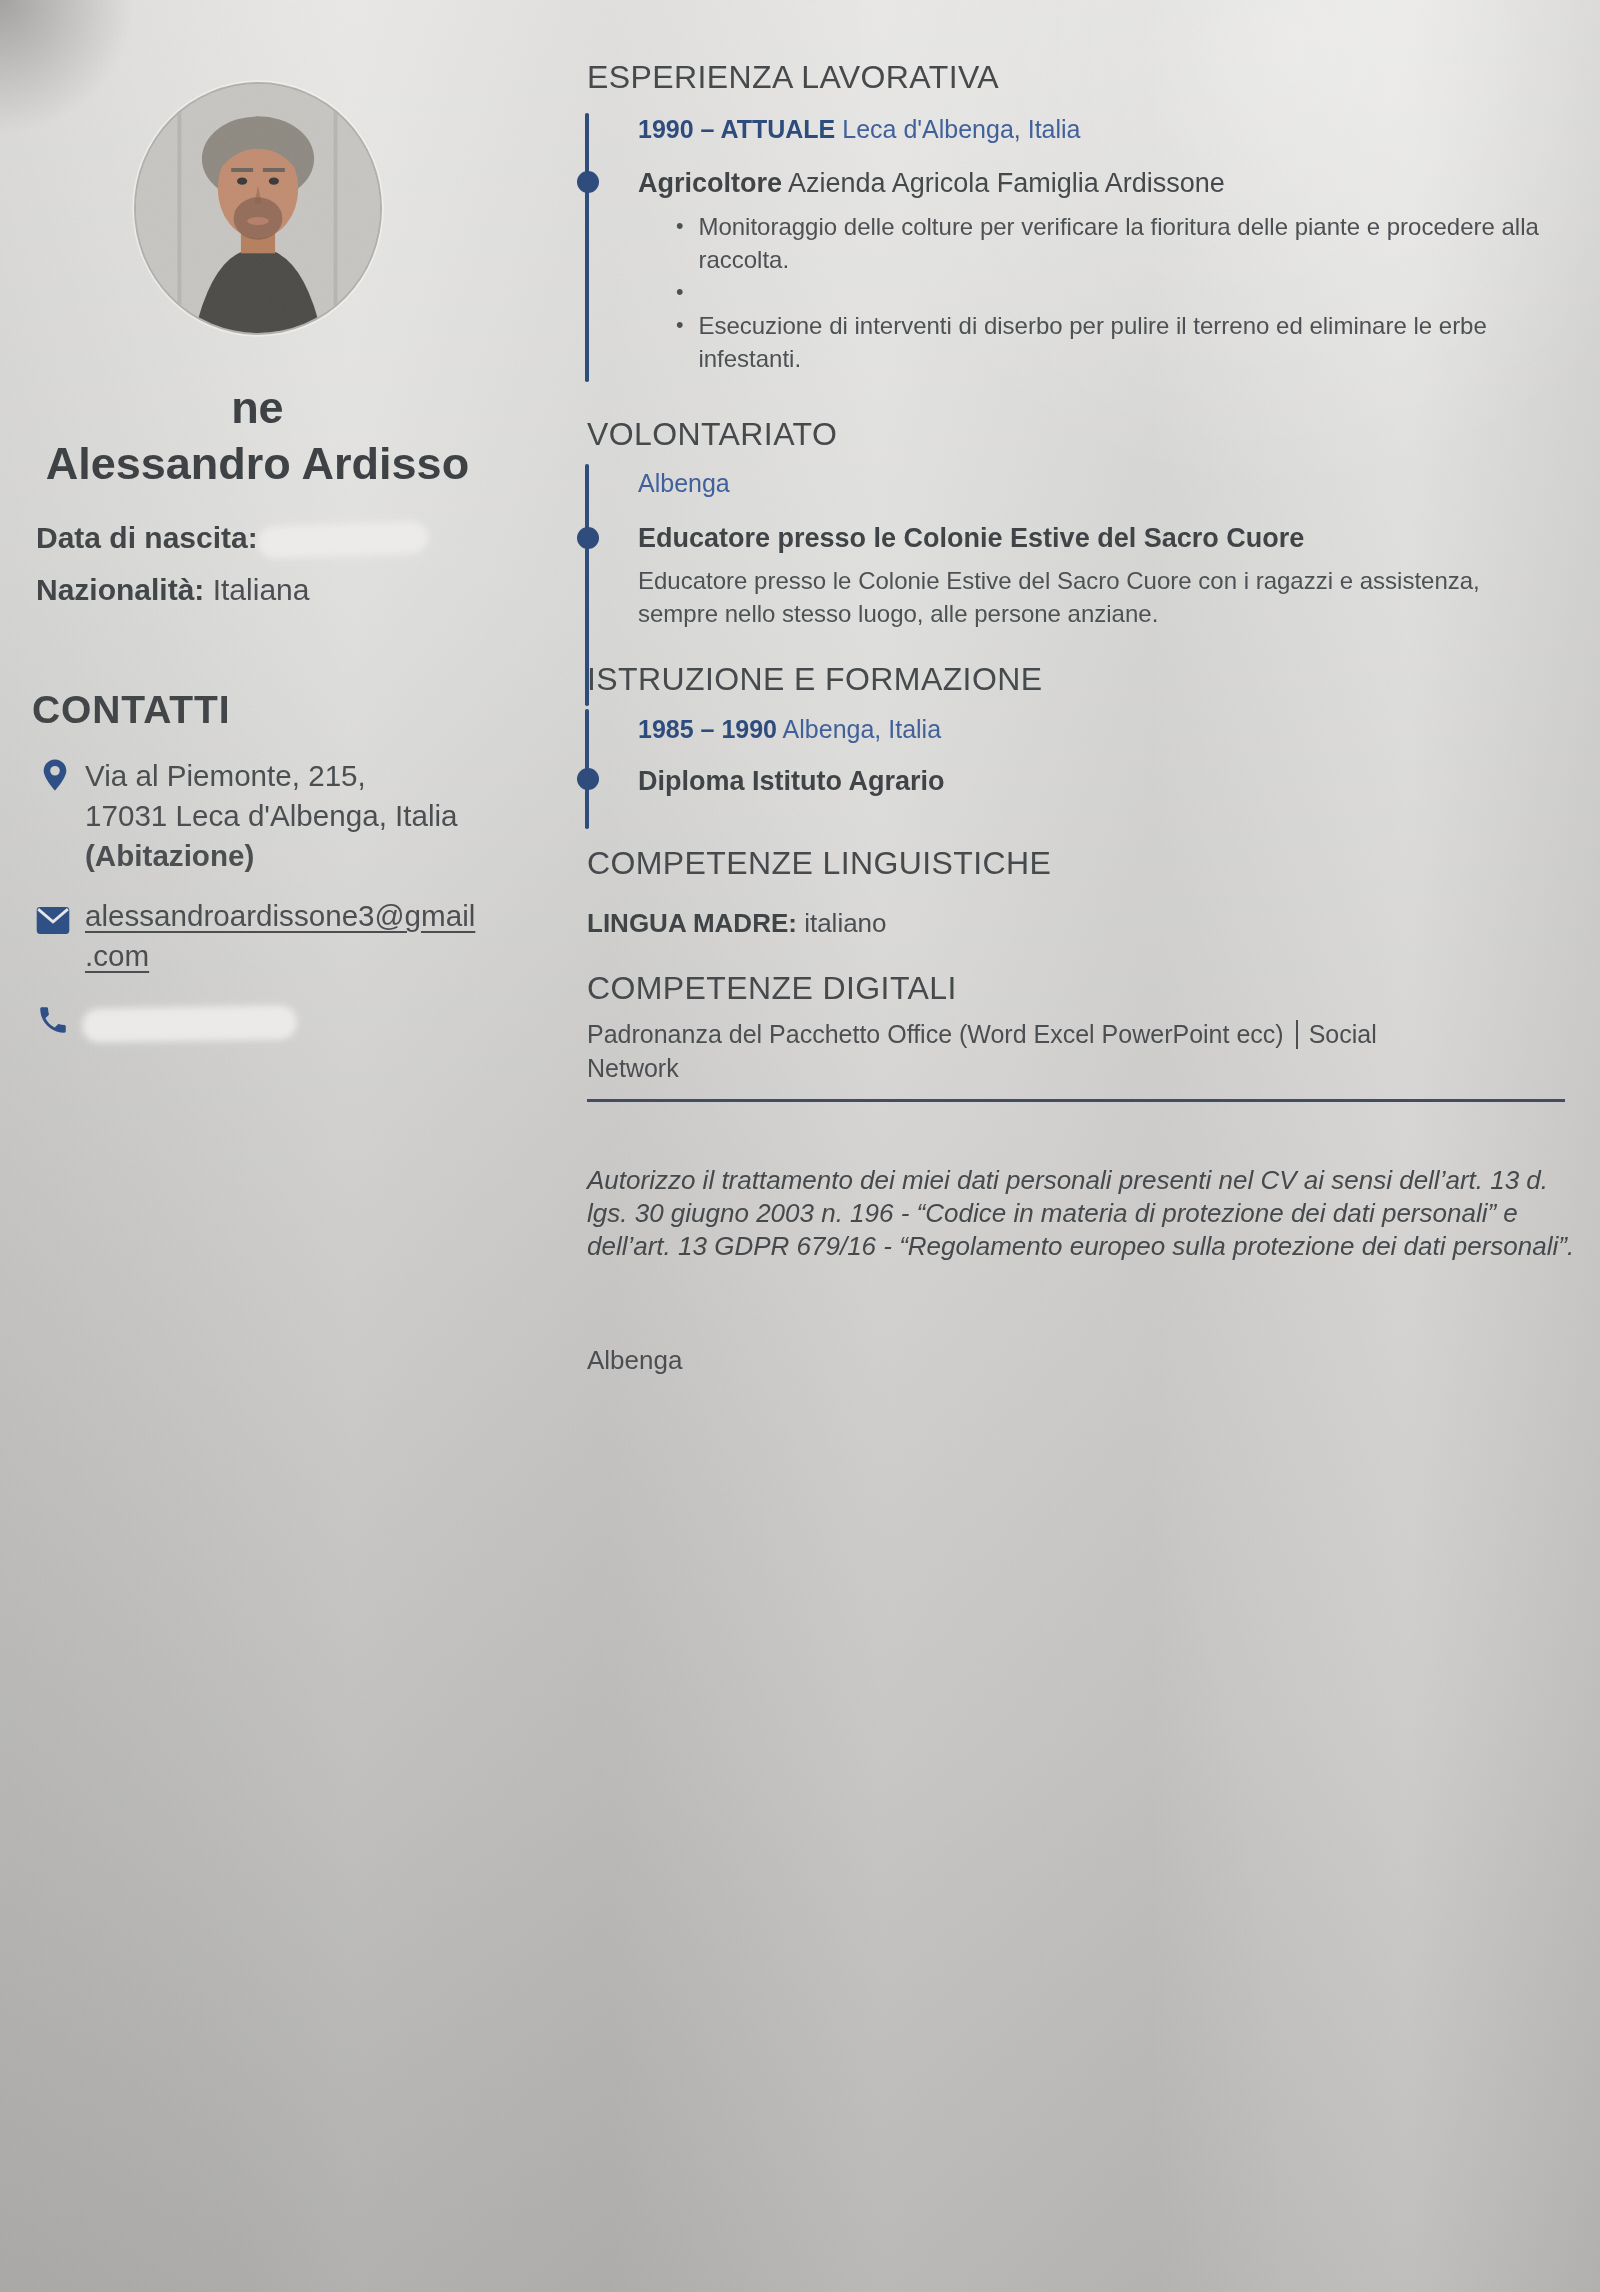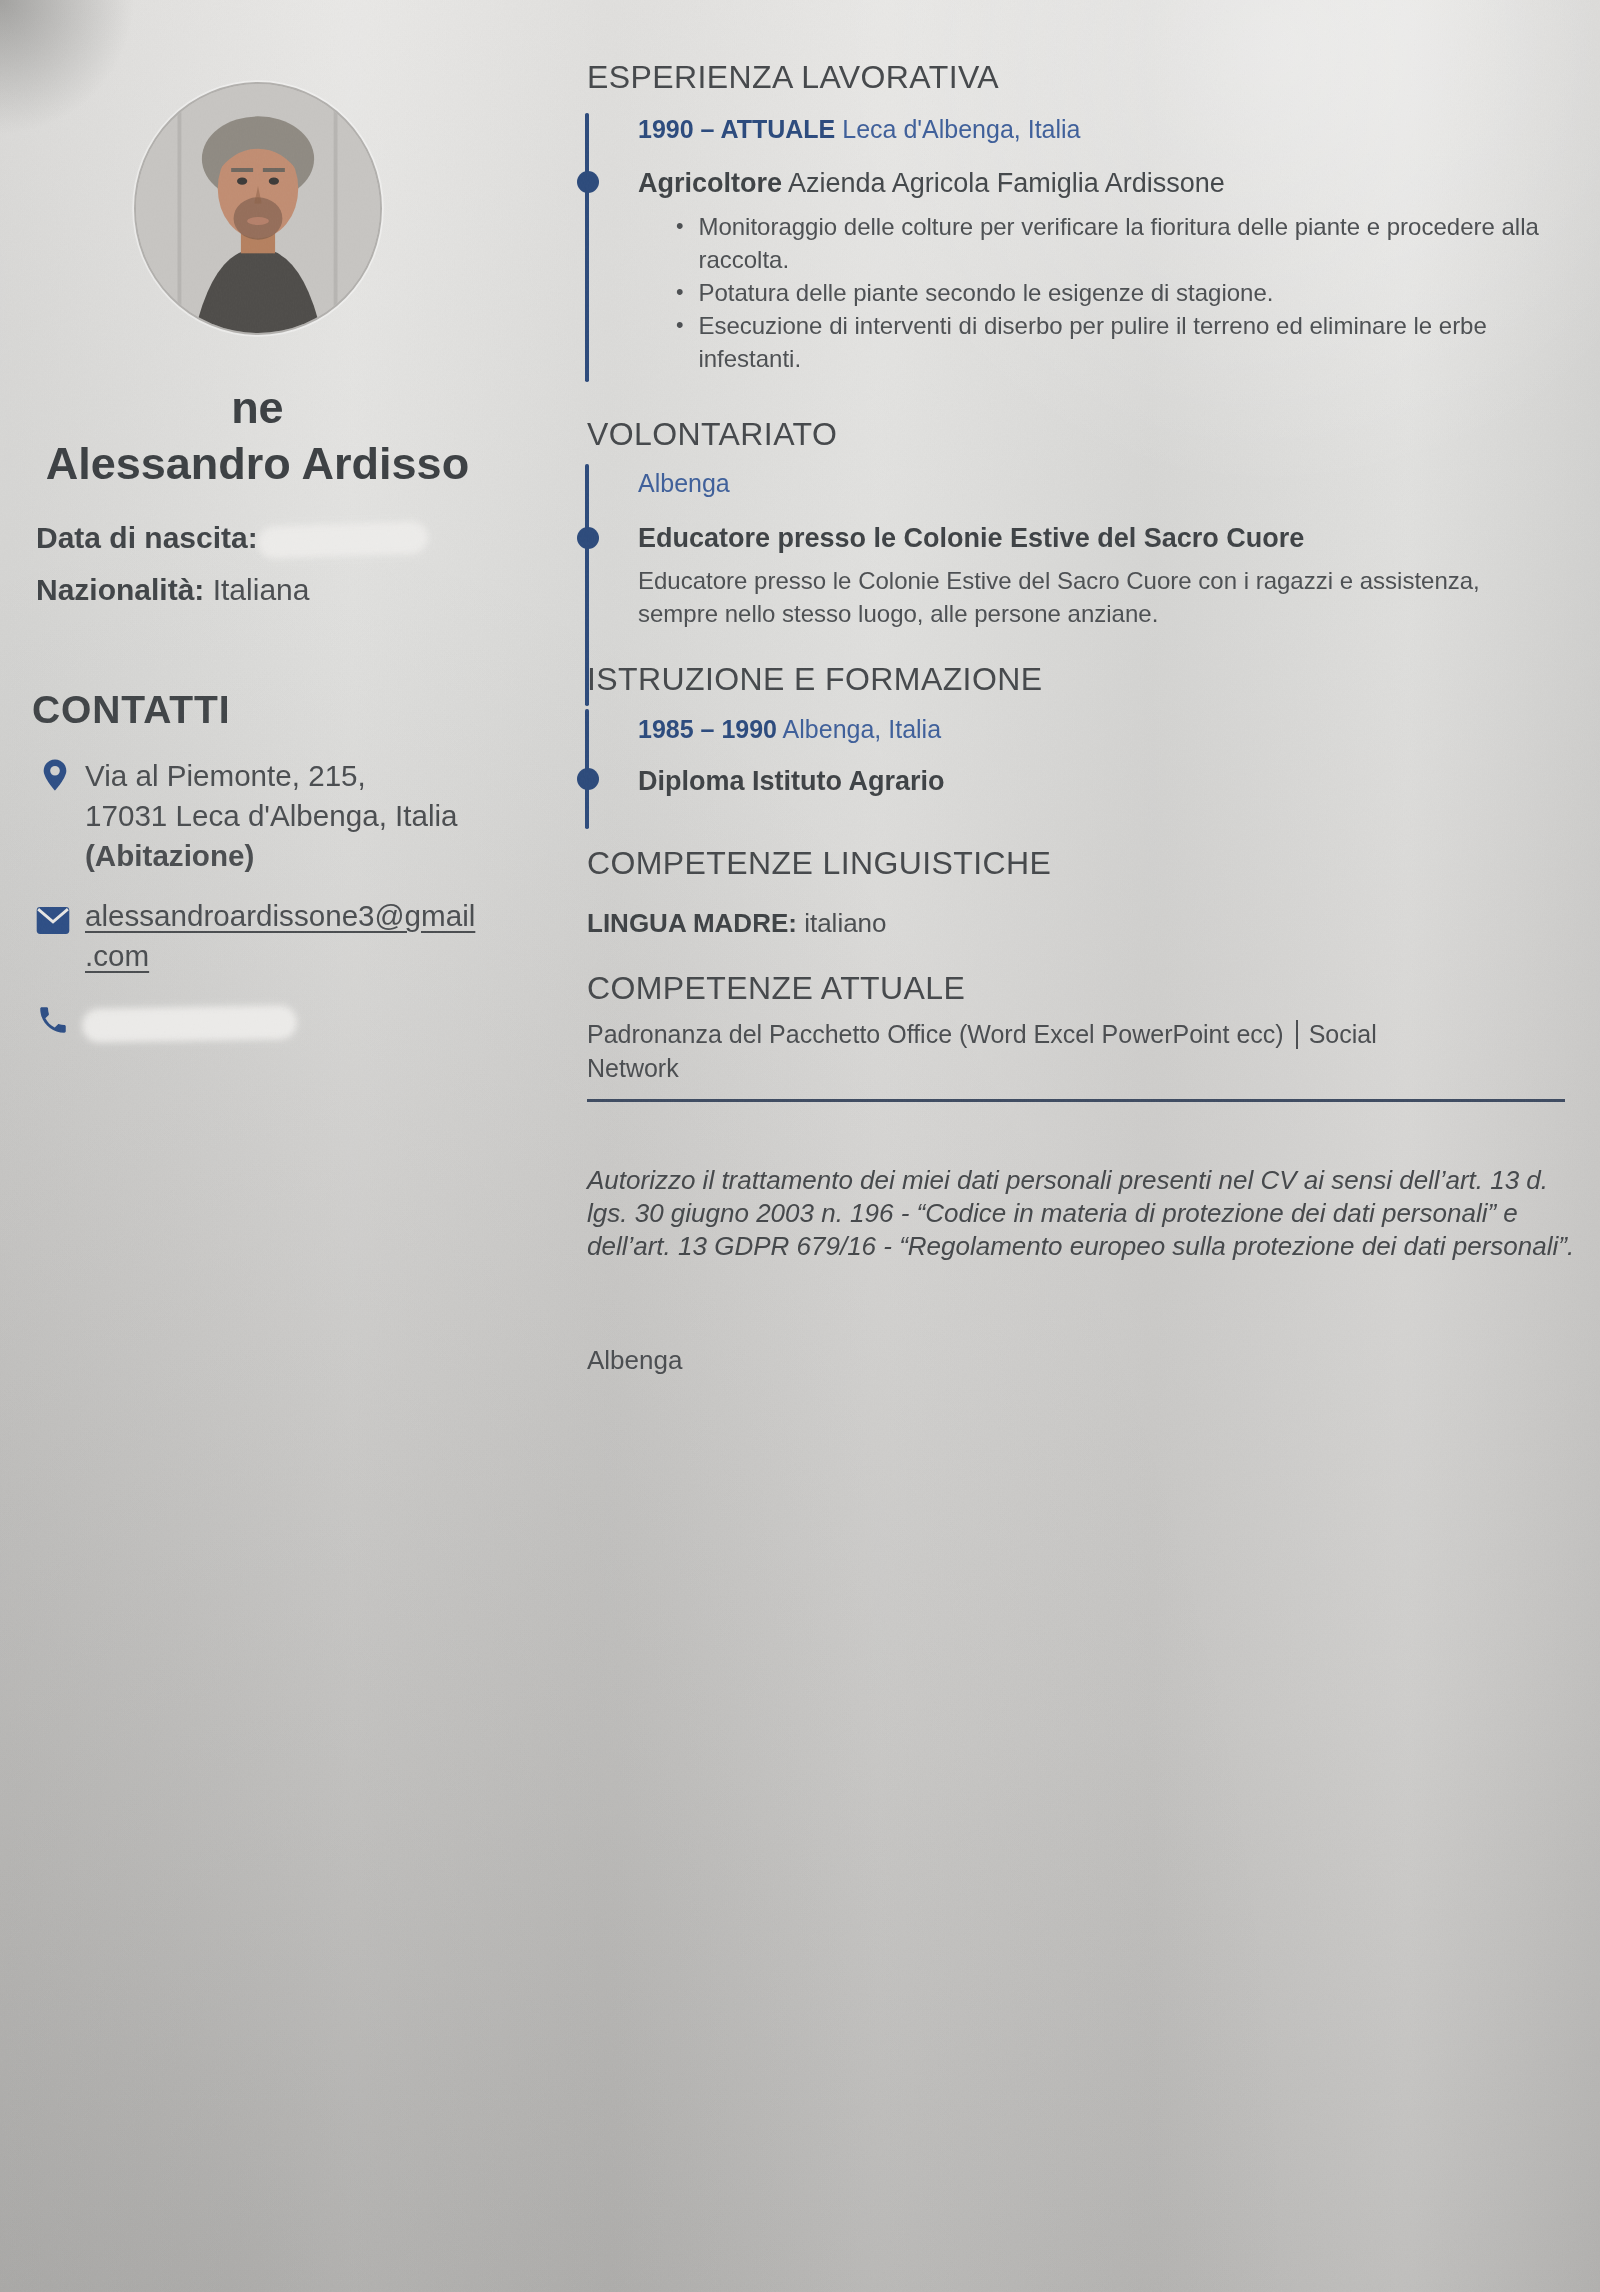--- a/index.html
+++ b/index.html
@@ -137,21 +137,20 @@
     <span class="role">Agricoltore</span>
     <span>Azienda Agricola Famiglia Ardissone</span>
   </div>
   <div class="bullets">
     <div class="bullet">
       <span class="mark">•</span>
       <span>Monitoraggio delle colture per verificare la fioritura delle piante e procedere alla raccolta.</span>
     </div>
     <div class="bullet">
       <span class="mark">•</span>
-      <span>Potatura delle piante secondo le esigenze di stagione.</span>
     </div>
     <div class="bullet">
       <span class="mark">•</span>
       <span>Esecuzione di interventi di diserbo per pulire il terreno ed eliminare le erbe infestanti.</span>
     </div>
   </div>
 
   <div class="h" style="top:416px;">VOLONTARIATO</div>
   <div class="tline" style="top:464px;height:242px;"></div>
   <div class="tdot" style="top:527px;"></div>
@@ -173,21 +172,21 @@
   <div class="titlerow" style="top:766px;">
     <span class="role">Diploma Istituto Agrario</span>
   </div>
 
   <div class="h" style="top:845px;text-align:center;">COMPETENZE LINGUISTICHE</div>
   <div class="lingua">
     <b>LINGUA MADRE:</b>
     <span>italiano</span>
   </div>
 
-  <div class="h" style="top:970px;">COMPETENZE ATTUALE</div>
+  <div class="h" style="top:970px;">COMPETENZE DIGITALI</div>
   <div class="digital">
     <span>Padronanza del Pacchetto Office (Word Excel PowerPoint ecc)</span><span class="skilldiv"></span><span>Social Network</span>
   </div>
 
   <div class="rule"></div>
 
   <div class="privacy">Autorizzo il trattamento dei miei dati personali presenti nel CV ai sensi dell’art. 13 d. lgs. 30 giugno 2003 n. 196 - “Codice in materia di protezione dei dati personali” e dell’art. 13 GDPR 679/16 - “Regolamento europeo sulla protezione dei dati personali”.</div>
   <div class="city">Albenga</div>
 
   <svg class="noise" width="1600" height="2293" viewBox="0 0 1787 2560">

